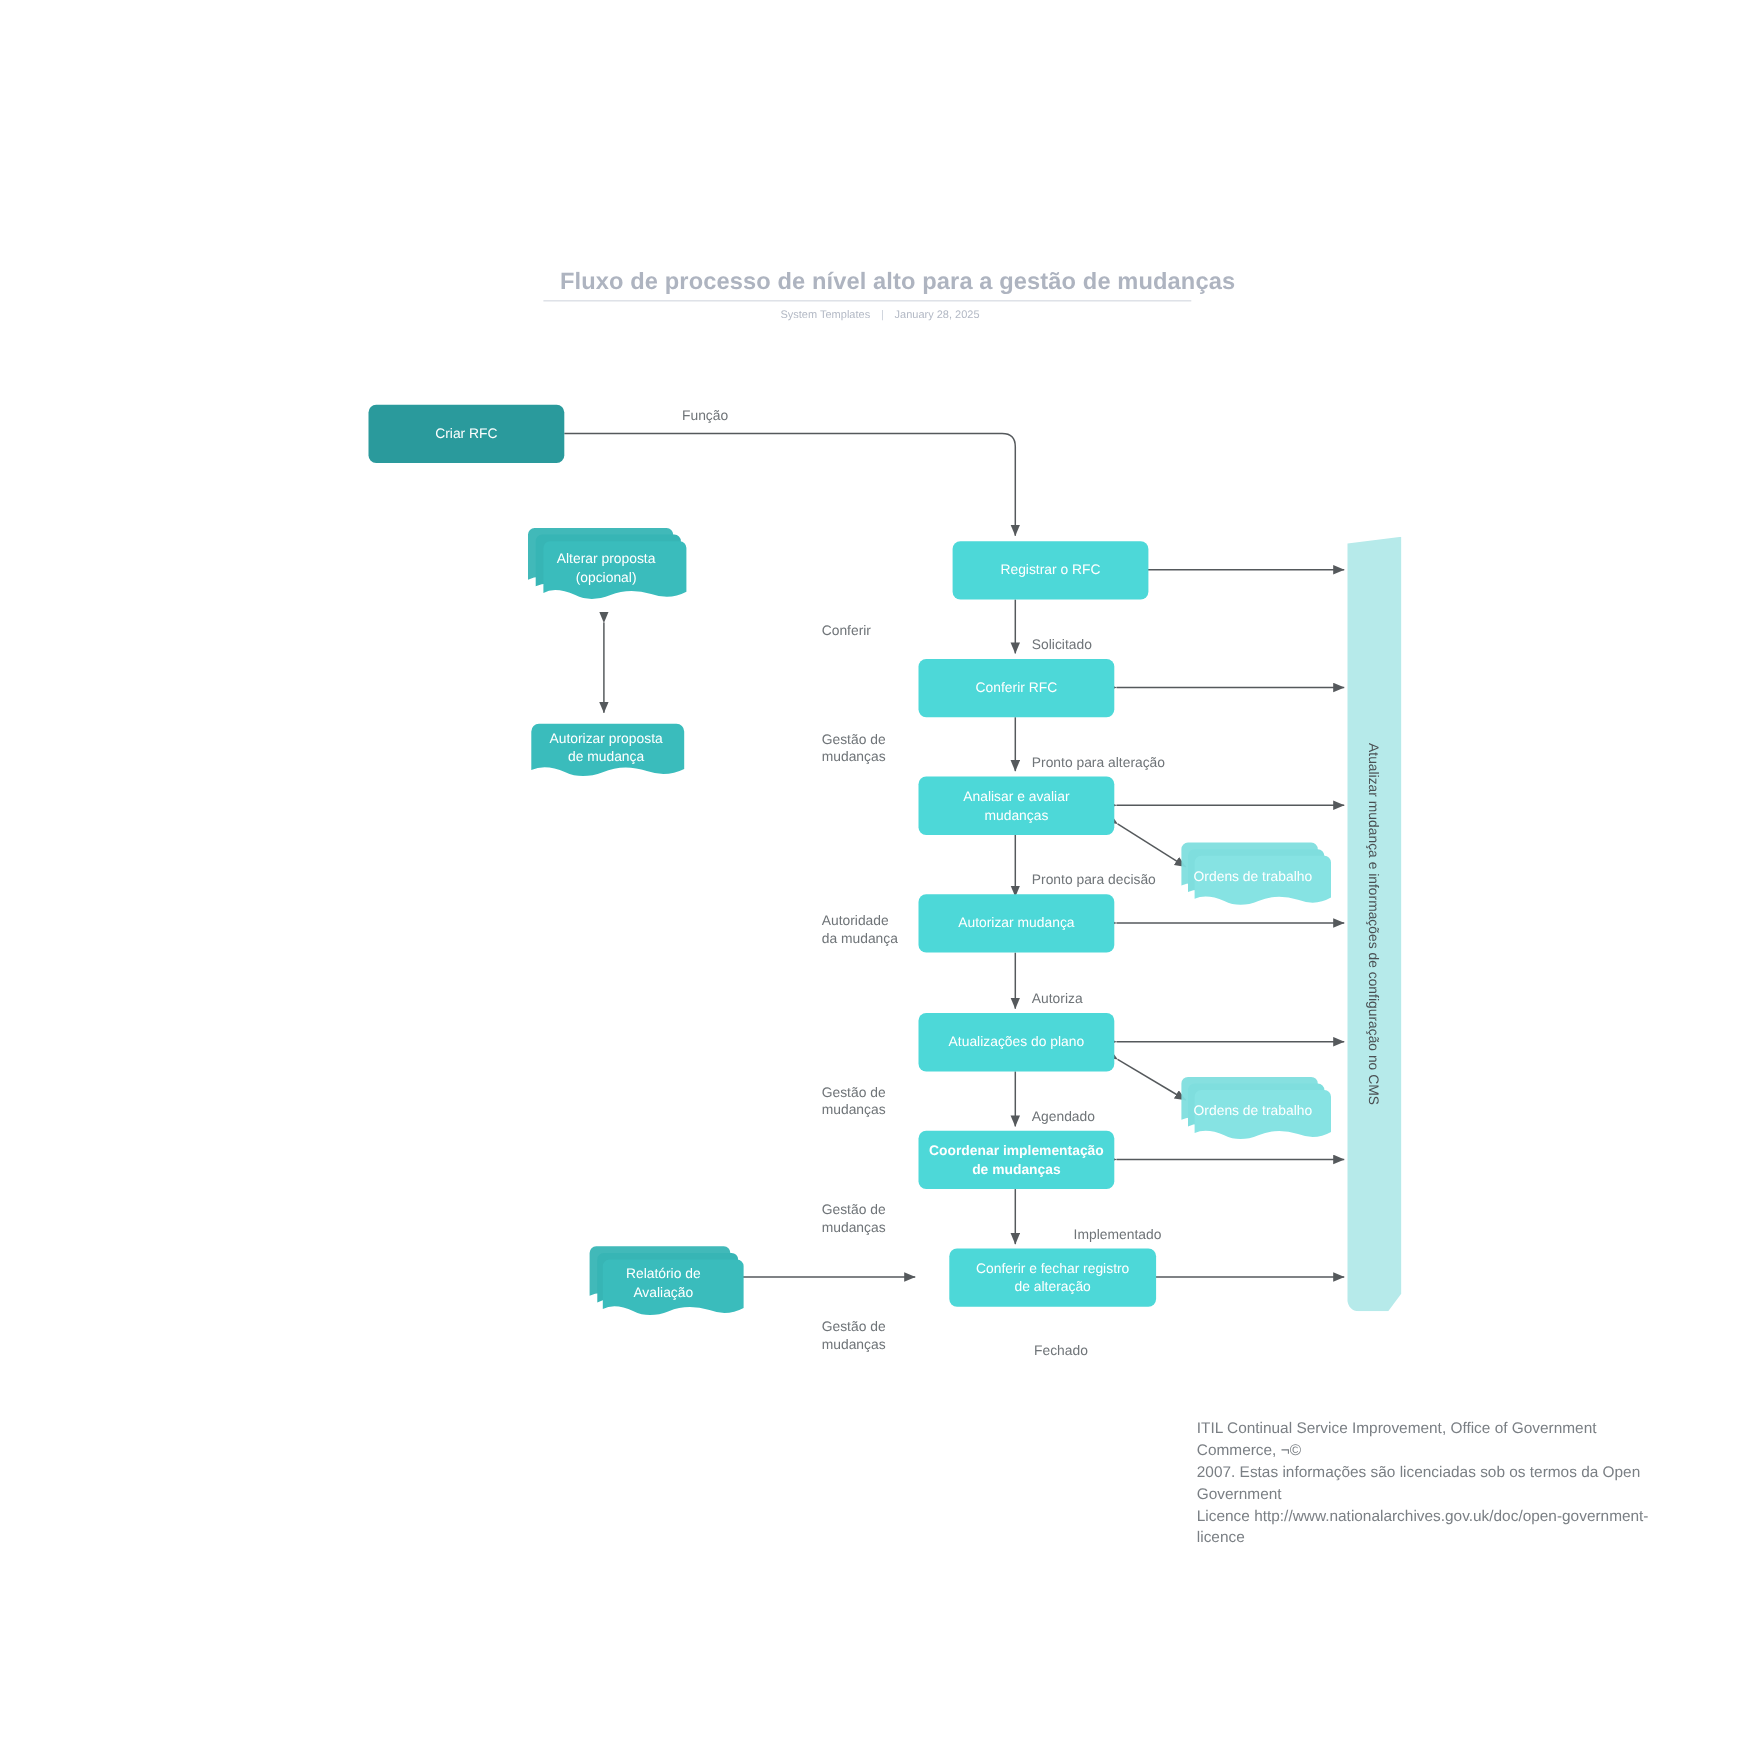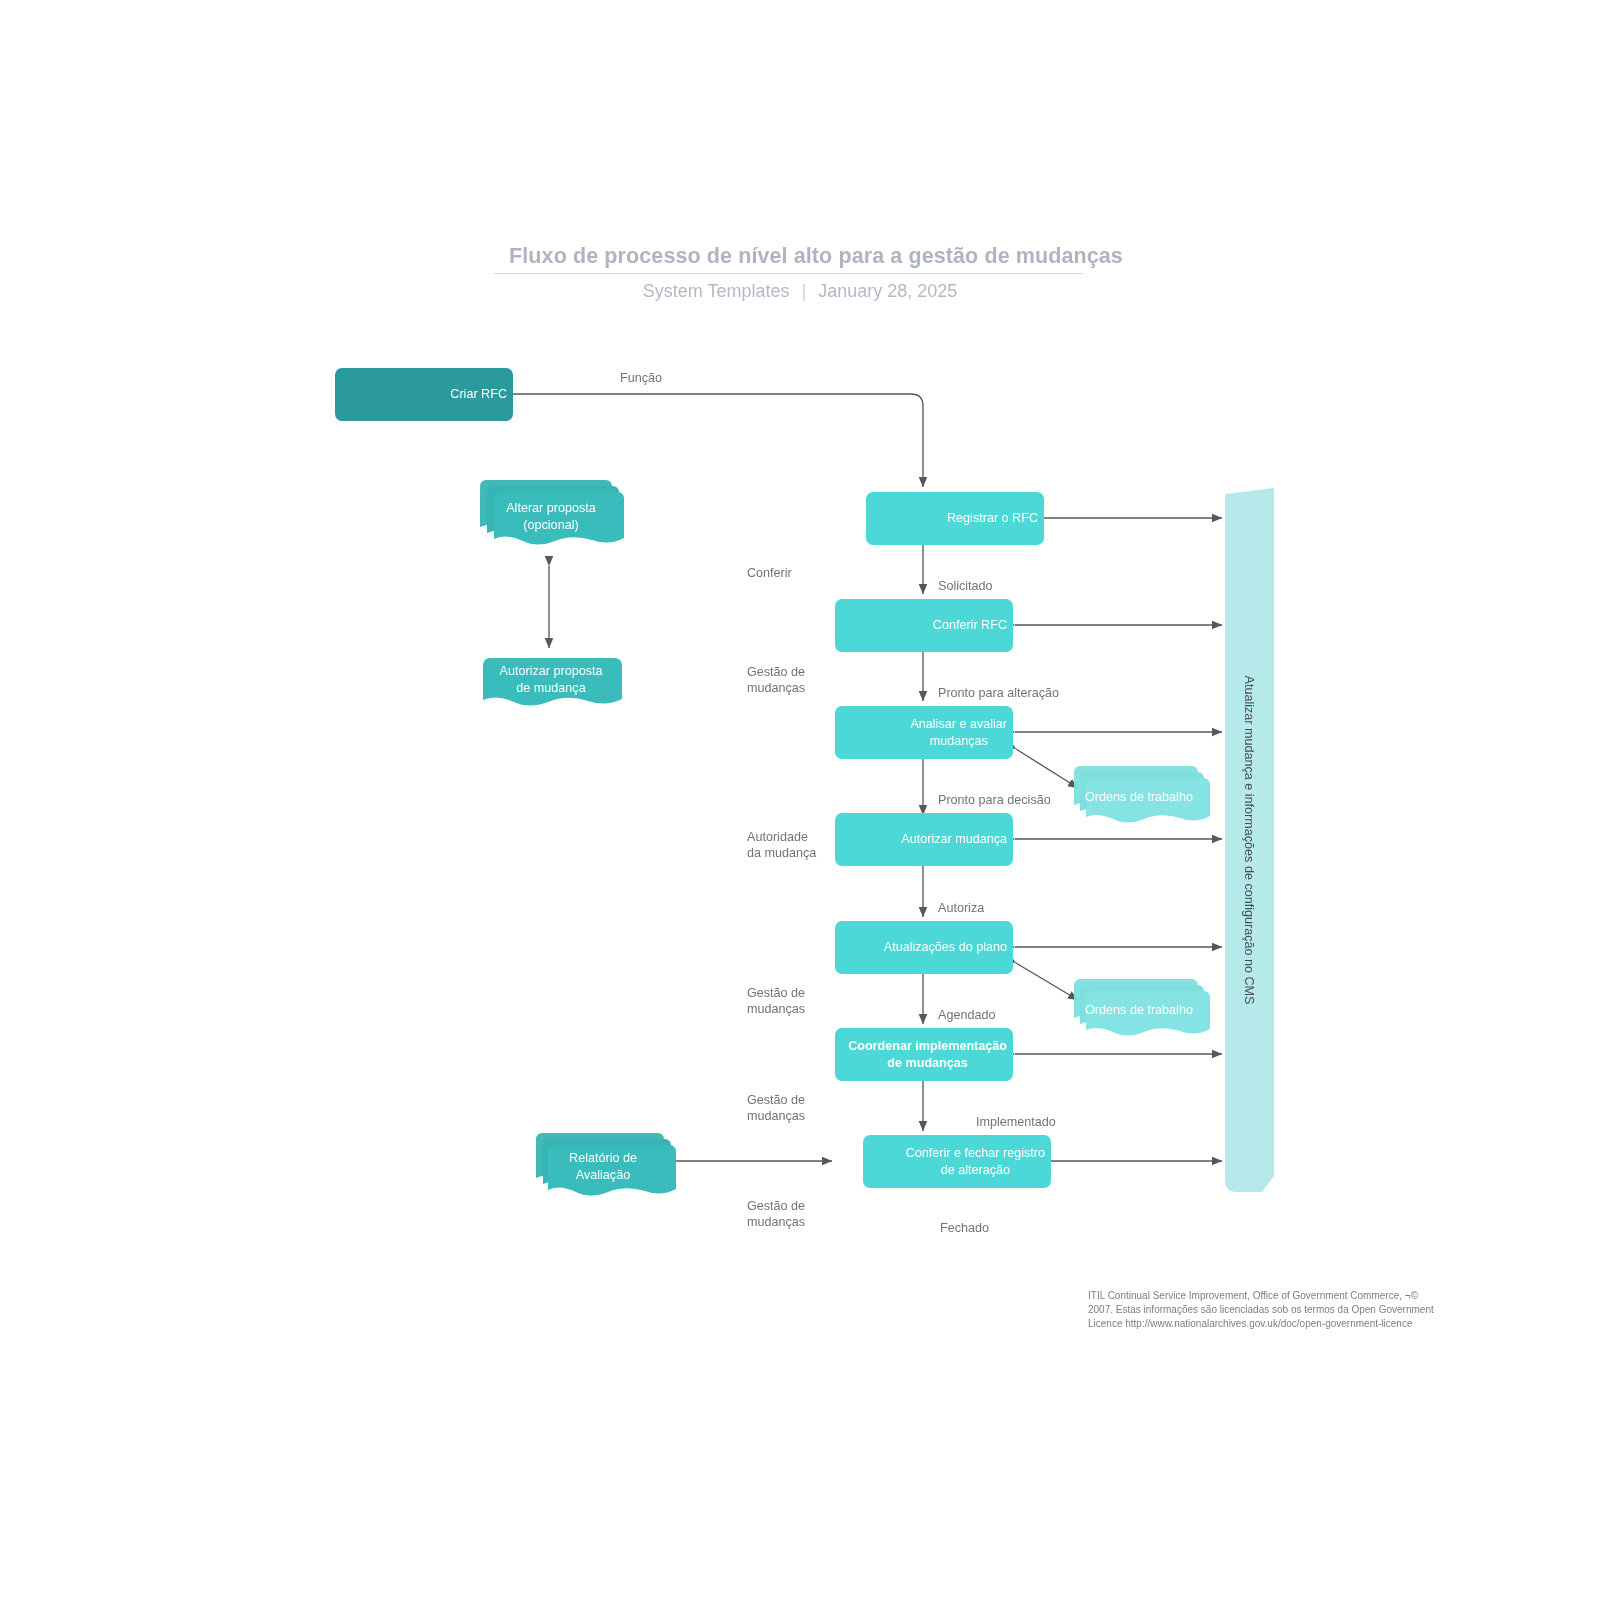--- a/index.html
+++ b/index.html
@@ -20,30 +20,30 @@
     color:#aeb4c0;letter-spacing:.1px;
     white-space:nowrap;
     margin-left:16px;
   }
   .title-rule{
     position:absolute;left:494px;top:273px;width:589px;height:1px;
     background:#d2d6de;
   }
   .doc-sub{
     position:absolute;left:0;top:281px;width:1600px;
-    text-align:center;font-size:18px;color:#b3b9c5;
+    text-align:center;font-size:10px;color:#b3b9c5;
     white-space:nowrap;
   }
   .doc-sub .sep{color:#ccd1da;padding:0 7px;}
 
   
   .node{
     position:absolute;
     box-sizing:border-box;
-    display:flex;align-items:center;justify-content:flex-end;
+    display:flex;align-items:center;justify-content:center;
     text-align:center;
     color:#ffffff;
     font-size:12.6px;
     line-height:1.35;
     padding:2px 6px;
     z-index:6;
   }
   .rect{border-radius:7px;}
   .teal-dark{background:#2a9a9c;}
   .teal-main{background:#4dd8d8;}
@@ -80,21 +80,21 @@
   }
   .cms-text span{
     transform:rotate(90deg);
     white-space:nowrap;
     font-size:12.6px;color:#4a4f52;
   }
 
   
   .footer{
     position:absolute;left:1088px;top:1289px;width:420px;
-    font-size:10px;color:#7a7f84;line-height:1.42;
+    font-size:14px;color:#7a7f84;line-height:1.42;
   }
   svg.lines{position:absolute;left:0;top:0;width:1600px;height:1600px;z-index:2;}
 </style>
 </head>
 <body>
 
 <div id="canvas">
 
   <div class="doc-title">Fluxo de processo de nível alto para a gestão de mudanças</div>
   <div class="title-rule"></div>

